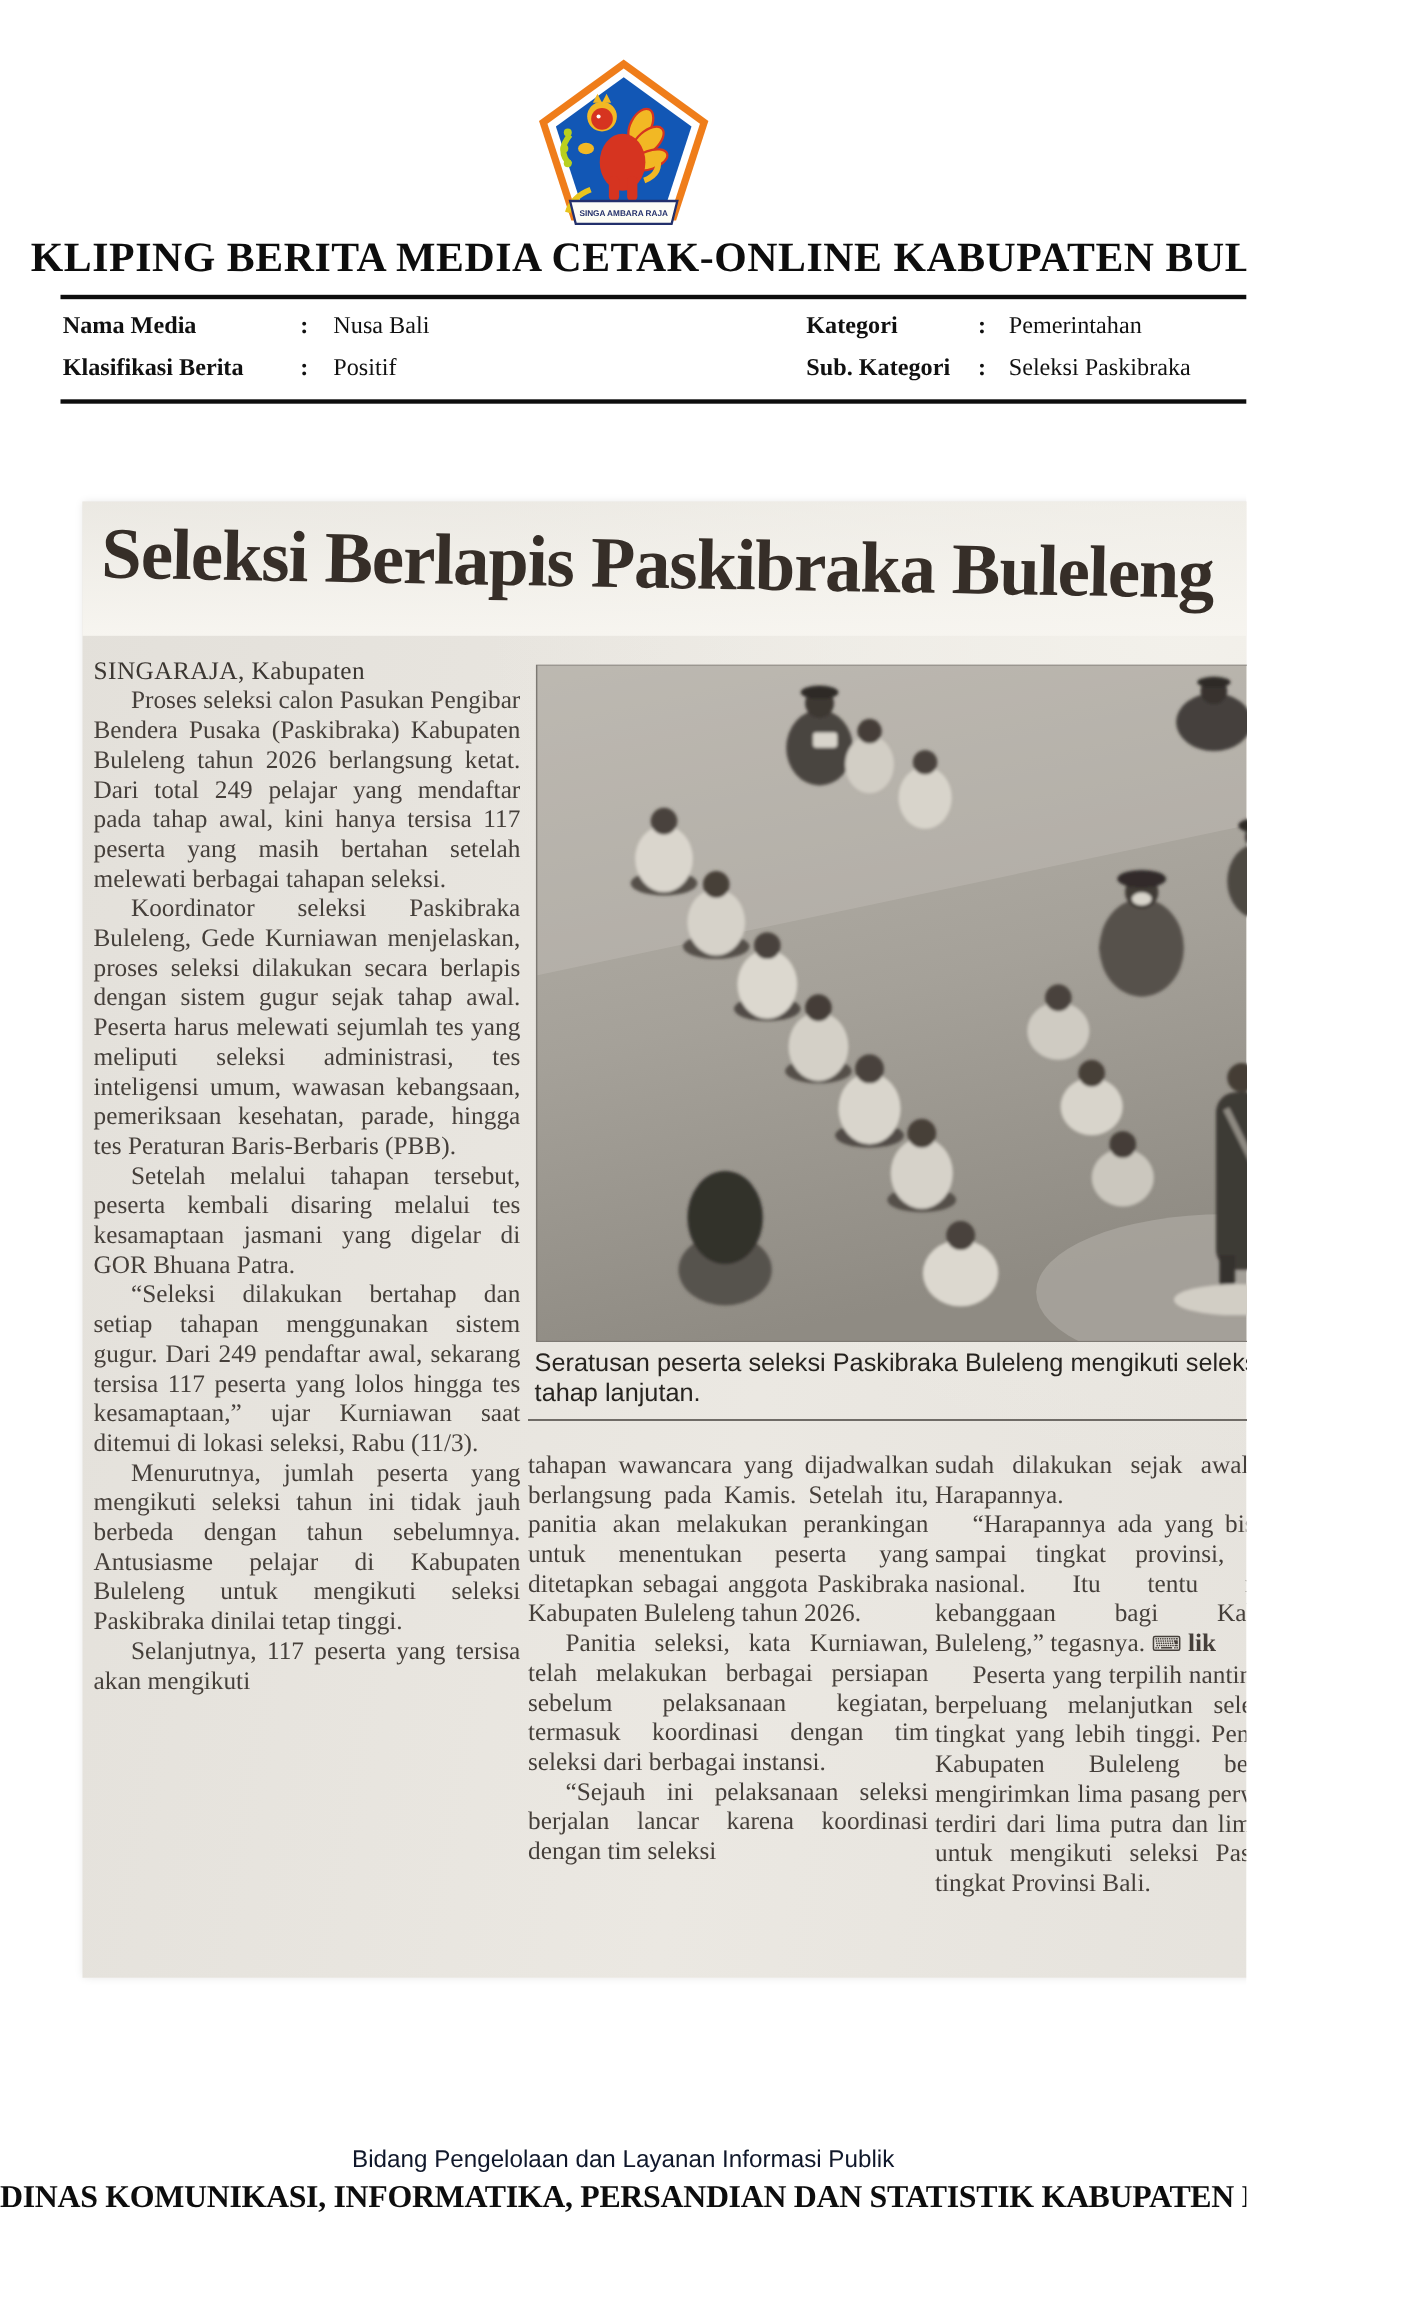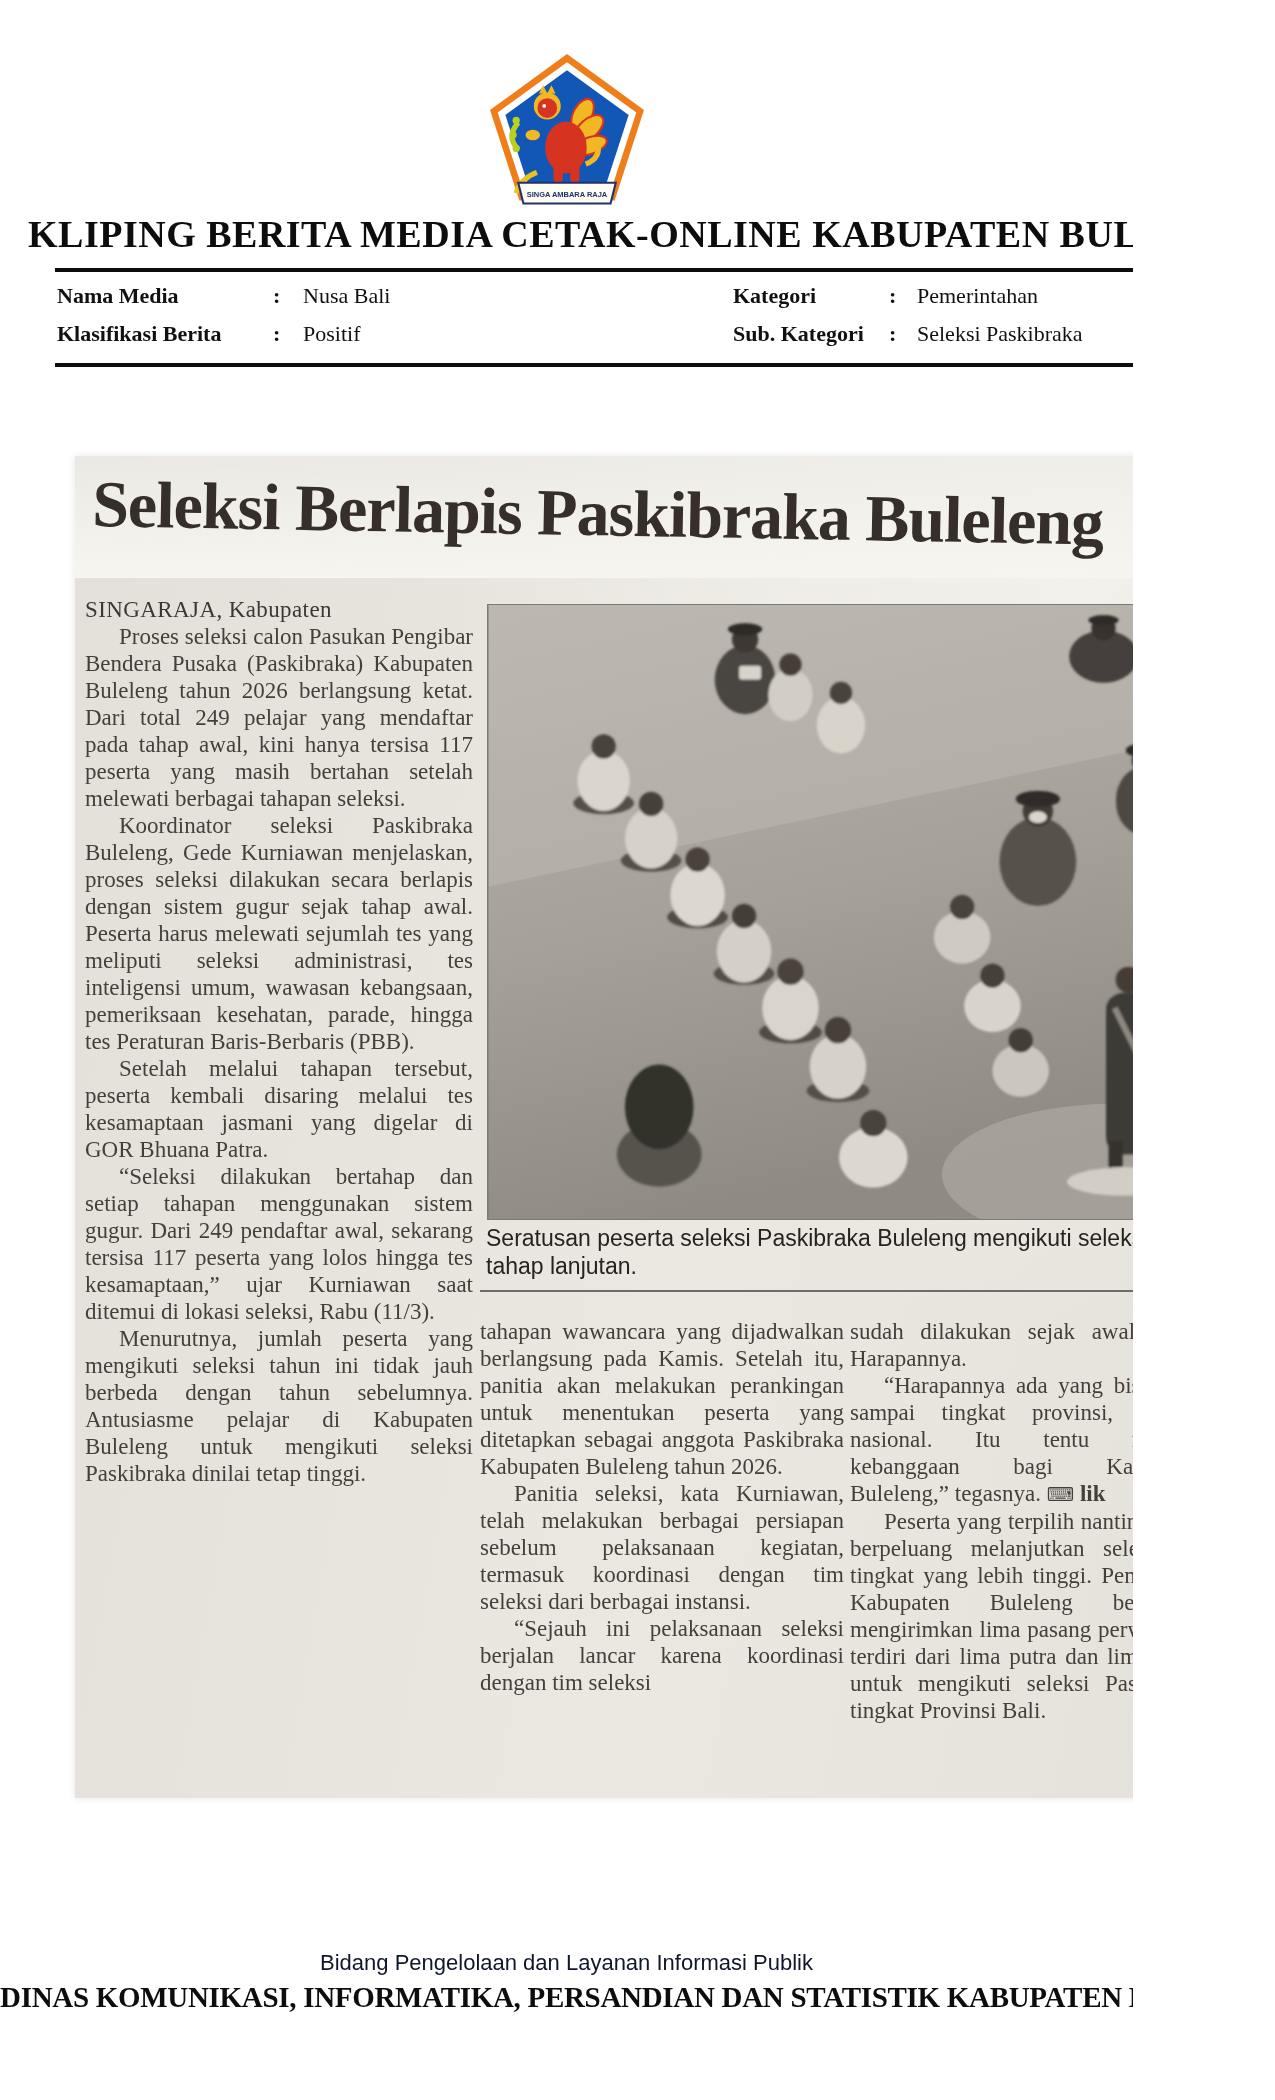--- a/index.html
+++ b/index.html
@@ -118,20 +118,21 @@
     <div class="headline-strip"></div>
     <div class="headline">Seleksi Berlapis Paskibraka Buleleng</div>
 
     <div class="col1 news-body">
       <p class="dateline">SINGARAJA, Kabupaten</p>
       <p>Proses seleksi calon Pasukan Pengibar Bendera Pusaka (Paskibraka) Kabupaten Buleleng tahun 2026 berlangsung ketat. Dari total 249 pelajar yang mendaftar pada tahap awal, kini hanya tersisa 117 peserta yang masih bertahan setelah melewati berbagai tahapan seleksi.</p>
       <p>Koordinator seleksi Paskibraka Buleleng, Gede Kurniawan menjelaskan, proses seleksi dilakukan secara berlapis dengan sistem gugur sejak tahap awal. Peserta harus melewati sejumlah tes yang meliputi seleksi administrasi, tes inteligensi umum, wawasan kebangsaan, pemeriksaan kesehatan, parade, hingga tes Peraturan Baris-Berbaris (PBB).</p>
       <p>Setelah melalui tahapan tersebut, peserta kembali disaring melalui tes kesamaptaan jasmani yang digelar di GOR Bhuana Patra.</p>
       <p>“Seleksi dilakukan bertahap dan setiap tahapan menggunakan sistem gugur. Dari 249 pendaftar awal, sekarang tersisa 117 peserta yang lolos hingga tes kesamaptaan,” ujar Kurniawan saat ditemui di lokasi seleksi, Rabu (11/3).</p>
       <p>Menurutnya, jumlah peserta yang mengikuti seleksi tahun ini tidak jauh berbeda dengan tahun sebelumnya. Antusiasme pelajar di Kabupaten Buleleng untuk mengikuti seleksi Paskibraka dinilai tetap tinggi.</p>
+      <p>Selanjutnya, 117 peserta yang tersisa akan mengikuti</p>
     </div>
 
     <div class="photo">
       <svg width="718" height="616" viewBox="0 0 710 610">
         <defs>
           <linearGradient id="field" x1="0" y1="0" x2="0.25" y2="1">
             <stop offset="0" stop-color="#b9b5ad"></stop>
             <stop offset="0.55" stop-color="#a5a199"></stop>
             <stop offset="1" stop-color="#8f8b83"></stop>
           </linearGradient>

